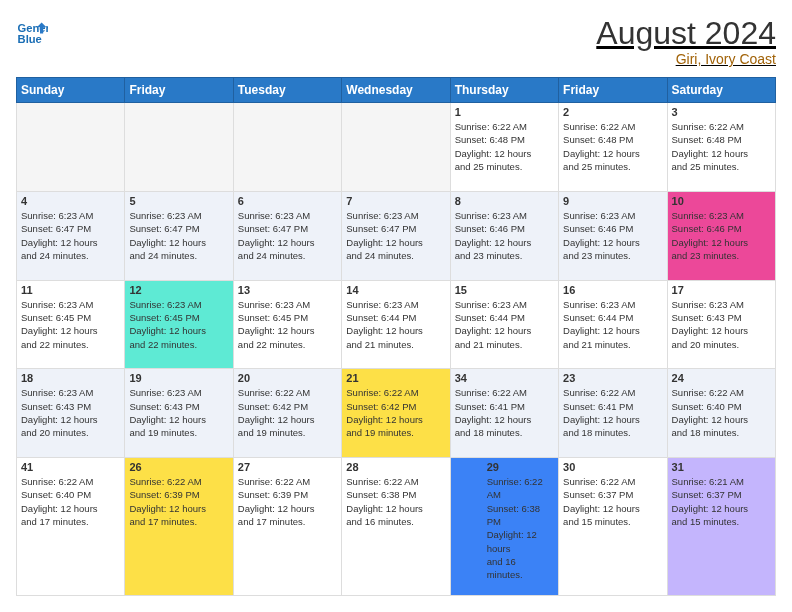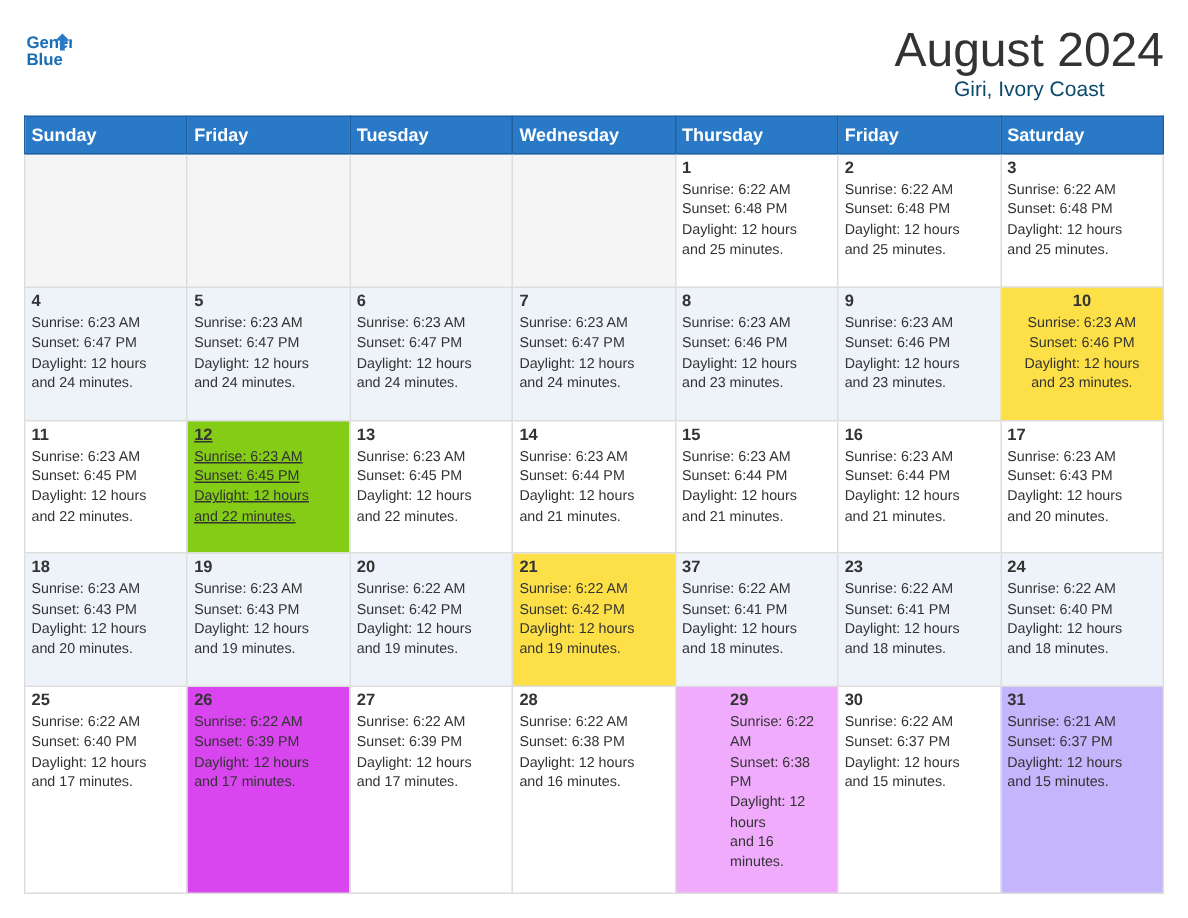--- a/index.html
+++ b/index.html
@@ -26,31 +26,32 @@
     .logo {
       display: flex;
       align-items: center;
       gap: 4px;
     }
     .logo-icon {
       width: 32px;
       height: 32px;
     }
     .title-block {
-      text-align: center;
+      text-align: right;
+      text-decoration: underline;
     }
     .month-year {
       font-size: 32px;
       font-weight: 300;
       color: #333;
       line-height: 1.1;
     }
     .location {
       font-size: 14px;
-      color: #0c4a6e;
+      color: #a16207;
     }
     .calendar {
       flex: 1;
       border: 1px solid #ccc;
       border-collapse: collapse;
       width: 100%;
       table-layout: fixed;
     }
     .calendar th {
       background: #2979c7;
@@ -185,37 +186,37 @@
 Daylight: 12 hours
 and 23 minutes.</div>
           </td>
           <td style="background: rgb(238, 242, 249);">
             <span class="day-num">9</span>
             <div style="white-space: pre-line; line-height: 1.4;">Sunrise: 6:23 AM
 Sunset: 6:46 PM
 Daylight: 12 hours
 and 23 minutes.</div>
           </td>
-          <td style="background: #fde047; text-align: center;">
+          <td style="background: #ec4899;">
             <span class="day-num">10</span>
             <div style="white-space: pre-line; line-height: 1.4;">Sunrise: 6:23 AM
 Sunset: 6:46 PM
 Daylight: 12 hours
 and 23 minutes.</div>
           </td>
         </tr>
         <tr>
           <td style="background: rgb(255, 255, 255);">
             <span class="day-num">11</span>
             <div style="white-space: pre-line; line-height: 1.4;">Sunrise: 6:23 AM
 Sunset: 6:45 PM
 Daylight: 12 hours
 and 22 minutes.</div>
           </td>
-          <td style="background: #84cc16; text-decoration: underline;">
+          <td style="background: #5eead4;">
             <span class="day-num">12</span>
             <div style="white-space: pre-line; line-height: 1.4;">Sunrise: 6:23 AM
 Sunset: 6:45 PM
 Daylight: 12 hours
 and 22 minutes.</div>
           </td>
           <td style="background: rgb(255, 255, 255); margin-left: 31px;">
             <span class="day-num">13</span>
             <div style="white-space: pre-line; line-height: 1.4;">Sunrise: 6:23 AM
 Sunset: 6:45 PM
@@ -274,21 +275,21 @@
 and 19 minutes.</div>
           </td>
           <td style="background: #fde047;">
             <span class="day-num">21</span>
             <div style="white-space: pre-line; line-height: 1.4;">Sunrise: 6:22 AM
 Sunset: 6:42 PM
 Daylight: 12 hours
 and 19 minutes.</div>
           </td>
           <td style="background: rgb(238, 242, 249);">
-            <span class="day-num">37</span>
+            <span class="day-num">34</span>
             <div style="white-space: pre-line; line-height: 1.4;">Sunrise: 6:22 AM
 Sunset: 6:41 PM
 Daylight: 12 hours
 and 18 minutes.</div>
           </td>
           <td style="background: rgb(238, 242, 249);">
             <span class="day-num">23</span>
             <div style="white-space: pre-line; line-height: 1.4;">Sunrise: 6:22 AM
 Sunset: 6:41 PM
 Daylight: 12 hours
@@ -297,48 +298,48 @@
           <td style="background: rgb(238, 242, 249);">
             <span class="day-num">24</span>
             <div style="white-space: pre-line; line-height: 1.4;">Sunrise: 6:22 AM
 Sunset: 6:40 PM
 Daylight: 12 hours
 and 18 minutes.</div>
           </td>
         </tr>
         <tr>
           <td style="background: rgb(255, 255, 255);">
-            <span class="day-num">25</span>
+            <span class="day-num">41</span>
             <div style="white-space: pre-line; line-height: 1.4;">Sunrise: 6:22 AM
 Sunset: 6:40 PM
 Daylight: 12 hours
 and 17 minutes.</div>
           </td>
-          <td style="background: #d946ef;">
+          <td style="background: #fde047;">
             <span class="day-num">26</span>
             <div style="white-space: pre-line; line-height: 1.4;">Sunrise: 6:22 AM
 Sunset: 6:39 PM
 Daylight: 12 hours
 and 17 minutes.</div>
           </td>
           <td style="background: rgb(255, 255, 255);">
             <span class="day-num">27</span>
             <div style="white-space: pre-line; line-height: 1.4;">Sunrise: 6:22 AM
 Sunset: 6:39 PM
 Daylight: 12 hours
 and 17 minutes.</div>
           </td>
           <td style="background: rgb(255, 255, 255);">
             <span class="day-num">28</span>
             <div style="white-space: pre-line; line-height: 1.4;">Sunrise: 6:22 AM
 Sunset: 6:38 PM
 Daylight: 12 hours
 and 16 minutes.</div>
           </td>
-          <td style="background: #f0abfc; padding-left: 36px;">
+          <td style="background: #3b82f6; padding-left: 36px;">
             <span class="day-num">29</span>
             <div style="white-space: pre-line; line-height: 1.4;">Sunrise: 6:22 AM
 Sunset: 6:38 PM
 Daylight: 12 hours
 and 16 minutes.</div>
           </td>
           <td style="background: rgb(255, 255, 255);">
             <span class="day-num">30</span>
             <div style="white-space: pre-line; line-height: 1.4;">Sunrise: 6:22 AM
 Sunset: 6:37 PM

